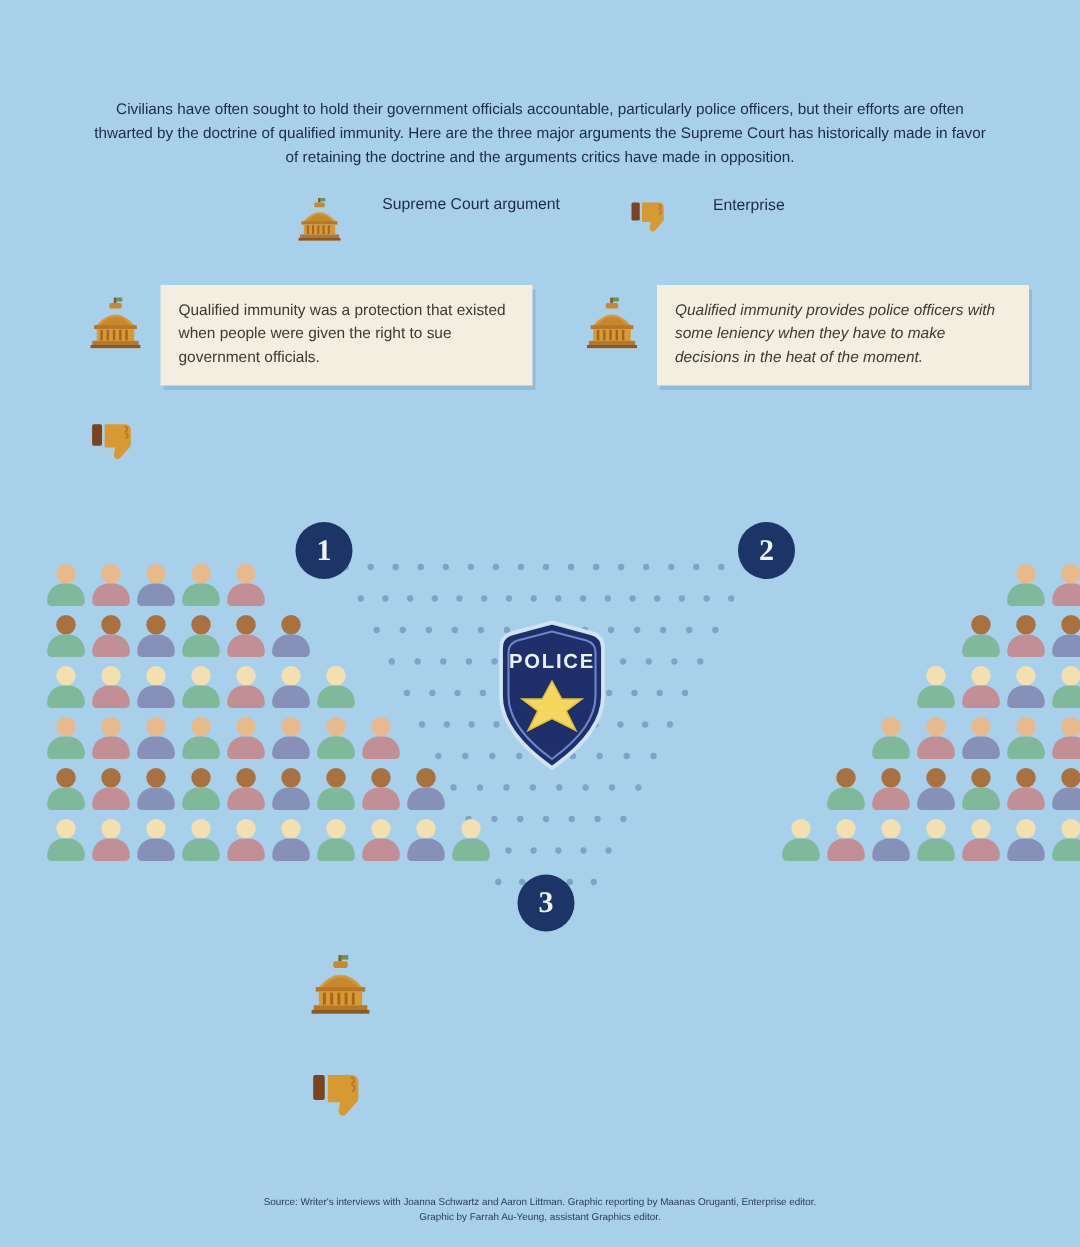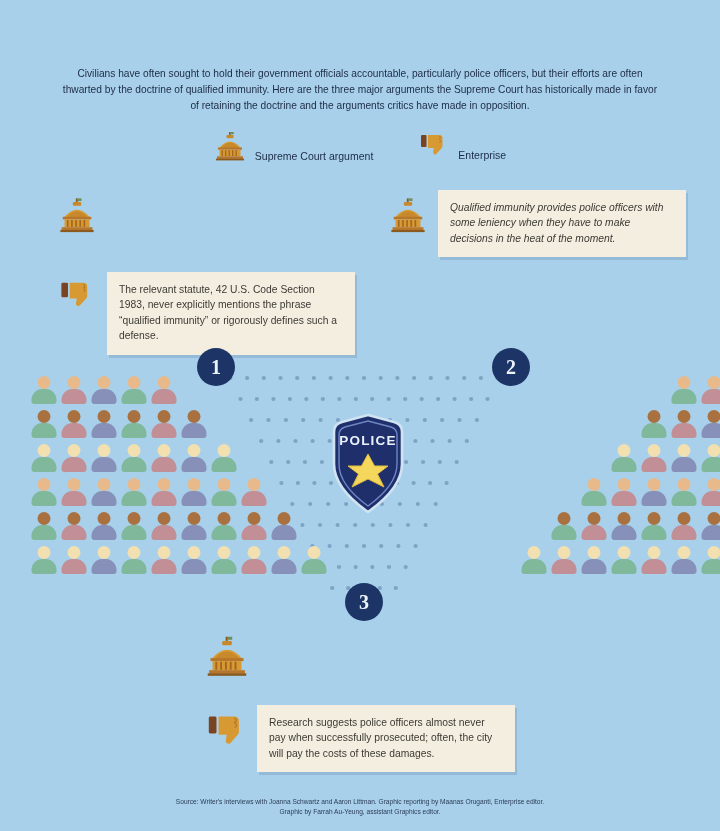--- a/index.html
+++ b/index.html
@@ -54,22 +54,22 @@
     top: 130px;
     left: 0;
     width: 720px;
     display: flex;
     justify-content: center;
     align-items: center;
     gap: 46px;
   }
   .legend-item {
     display: flex;
-    align-items: flex-end;
-    gap: 9px;
+    align-items: flex-start;
+    gap: 26px;
   }
   .legend-label {
     font-size: 10.5px;
     color: #1d2b45;
   }
 
   
   .ico {
     display: block;
   }
@@ -256,31 +256,31 @@
           <rect x="7.5" y="20.2" width="1.4" height="5.8"></rect>
           <rect x="11" y="20.2" width="1.4" height="5.8"></rect>
           <rect x="14.5" y="20.2" width="1.4" height="5.8"></rect>
           <rect x="18" y="20.2" width="1.4" height="5.8"></rect>
           <rect x="21.5" y="20.2" width="1.4" height="5.8"></rect>
         </g>
         <rect x="3" y="26.3" width="26" height="2.6" fill="#b8762a"></rect>
         <rect x="2" y="28.6" width="28" height="1.8" fill="#8a5a1e"></rect>
       </svg>
     </div>
+    <div class="bubble">Qualified immunity was a protection that existed when people were given the right to sue government officials.</div>
   </div>
 
   <div class="card card-bl">
     <div class="card-icon">
       <svg class="ico" width="36" height="36" viewBox="0 0 30 30">
         <rect x="2" y="4" width="5.5" height="12" rx="1" fill="#7a4422"></rect>
         <path d="M9 4 h11.5 a3 3 0 0 1 3 3 v8 a3 3 0 0 1 -1 2.2 l-5 5.6 a2 2 0 0 1 -3.4 -1.6 l0.7 -4.2 h-5.8 z" fill="#d79a33"></path>
         <path d="M20 5.2 a1 1 0 0 1 0 3 M20.5 9 a1 1 0 0 1 0 2.6" stroke="#b8762a" stroke-width="0.9" fill="none"></path>
       </svg>
     </div>
-    <div class="bubble">The relevant statute, 42 U.S. Code Section 1983, never explicitly mentions the phrase “qualified immunity” or rigorously defines such a defense.</div>
   </div>
 
   <div class="card card-tr">
     <div class="card-icon">
       <svg class="ico" width="38" height="38" viewBox="0 0 32 32">
         <rect x="15" y="2" width="1.6" height="3" fill="#8a5a1e"></rect>
         <rect x="16.4" y="2" width="3.4" height="2.2" fill="#6f8f5a"></rect>
         <rect x="12.5" y="5" width="7" height="3.2" rx="1" fill="#c8882c"></rect>
         <path d="M5 18 Q16 5 27 18 Z" fill="#d79a33"></path>
         <path d="M7 18 Q16 7.5 25 18 Z" fill="#c8882c"></path>
@@ -776,21 +776,20 @@
   </div>
 
   <div class="card card-b3b">
     <div class="card-icon">
       <svg class="ico" width="42" height="42" viewBox="0 0 30 30">
         <rect x="2" y="4" width="5.5" height="12" rx="1" fill="#7a4422"></rect>
         <path d="M9 4 h11.5 a3 3 0 0 1 3 3 v8 a3 3 0 0 1 -1 2.2 l-5 5.6 a2 2 0 0 1 -3.4 -1.6 l0.7 -4.2 h-5.8 z" fill="#d79a33"></path>
         <path d="M20 5.2 a1 1 0 0 1 0 3 M20.5 9 a1 1 0 0 1 0 2.6" stroke="#b8762a" stroke-width="0.9" fill="none"></path>
       </svg>
     </div>
-    <div class="bubble">Research suggests police officers almost never pay when successfully prosecuted; often, the city will pay the costs of these damages.</div>
   </div>
 
   <div class="credit">
     <div>Source: Writer's interviews with Joanna Schwartz and Aaron Littman. Graphic reporting by Maanas Oruganti, Enterprise editor.</div>
     <div>Graphic by Farrah Au-Yeung, assistant Graphics editor.</div>
   </div>
 
 </div>
 
 </body></html>

